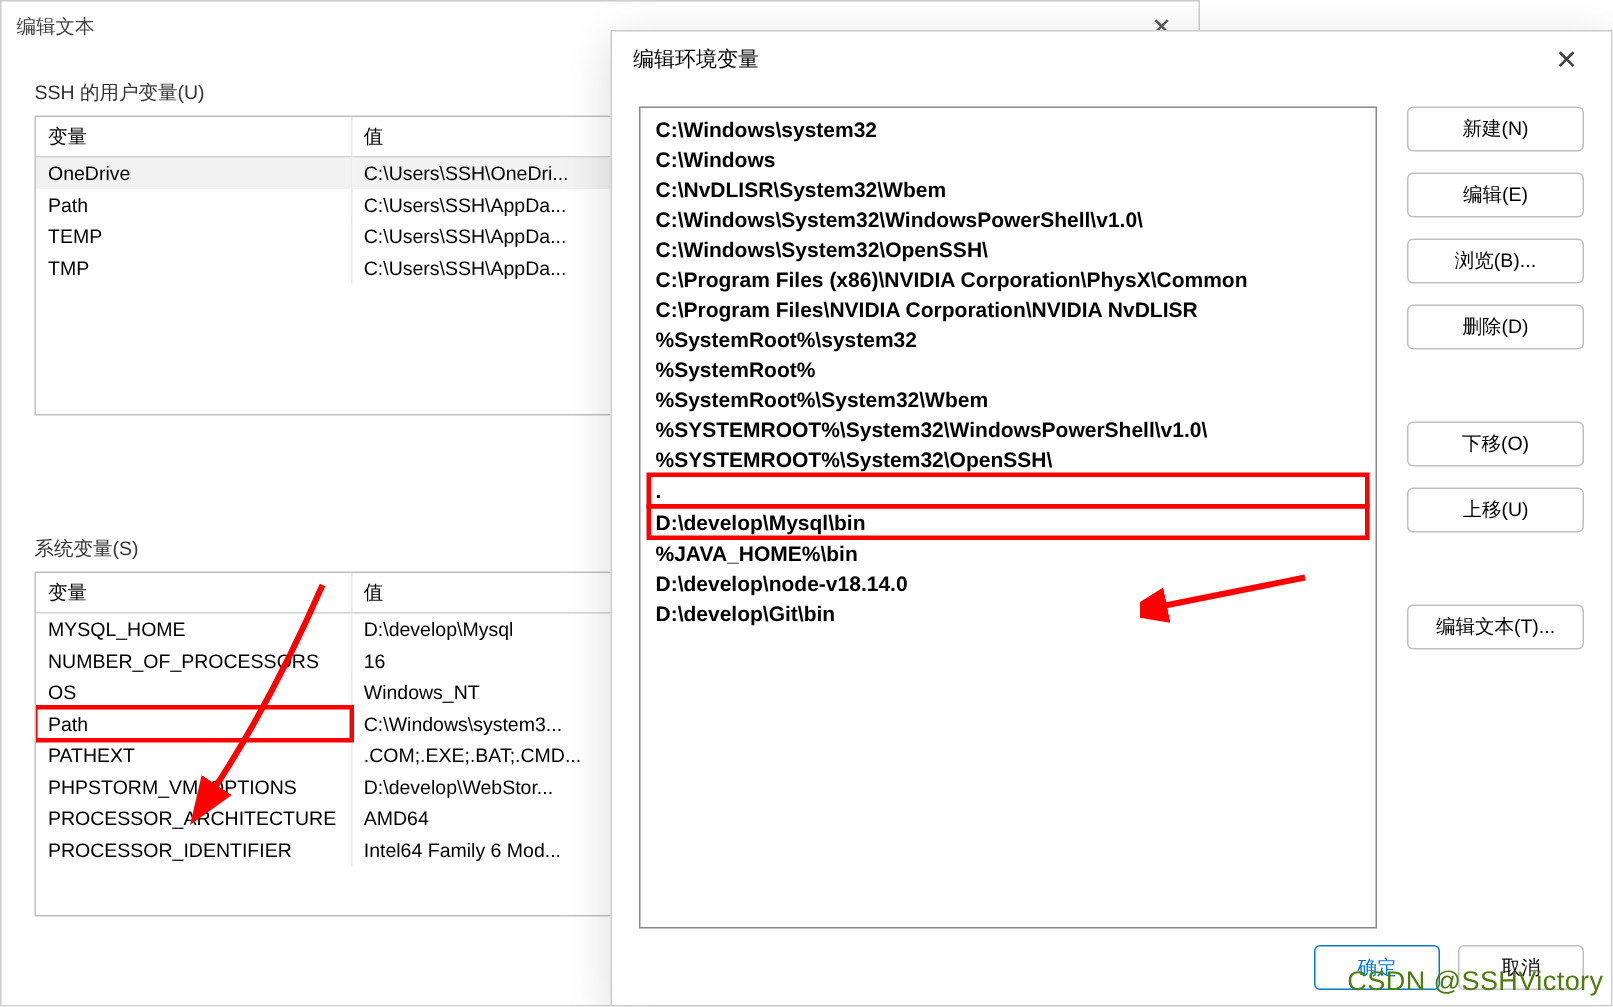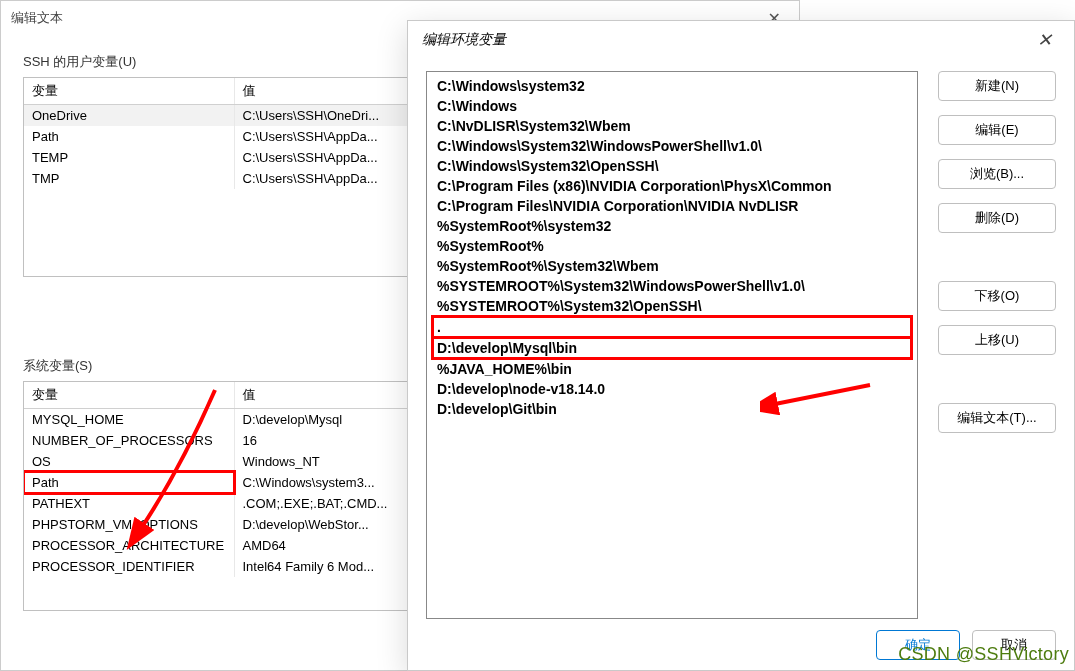--- a/index.html
+++ b/index.html
@@ -17,21 +17,21 @@
   .tbl th + th, .tbl td + td { border-left:1px solid #e8e8e8; }
   .tbl td { padding:3px 8px; white-space:nowrap; overflow:hidden; text-overflow:ellipsis;margin-left:24px; }
   .tbl tr.sel td { background:#f2f2f2; }
   .tbl-wrap.u { height:200px; overflow:hidden; }
   .tbl-wrap.s { height:230px; overflow:hidden; }
   .path-cell { outline:3px solid #ff0000; outline-offset:-1px; }
 
   
   .edit-win { position:absolute; left:407px; top:20px; width:668px; height:651px; background:#fff;
               border:1px solid #c9c9c9; box-shadow:0 8px 30px rgba(0,0,0,.15); }
-  .edit-title { display:flex; align-items:center; justify-content:space-between; height:38px; padding:0 14px; font-size:14px;font-style:italic; }
+  .edit-title { display:flex; align-items:center; justify-content:space-between; height:38px; padding:0 14px; font-size:14px; }
   .edit-title .cls2 { font-size:18px; color:#444; padding:4px 8px; cursor:default; }
 
   .edit-body { display:flex; padding:12px 18px 0 18px; height:560px; }
   .list-box { flex:1; border:1px solid #888; background:#fff; padding:4px 0; overflow:hidden; font-size:14px;font-weight:bold; }
   .list-box .row { padding:2px 10px; white-space:nowrap; }
   .row.mark { outline:3px solid #ff0000; outline-offset:-1px; margin:1px 6px; padding:2px 4px; }
 
   .btn-col { width:118px; margin-left:20px; display:flex; flex-direction:column; gap:14px; }
   .wbtn { height:30px; border:1px solid #bfbfbf; border-radius:4px; background:#fff; font-size:13px; cursor:default; }
   .gap  { flex:0 0 20px; }

